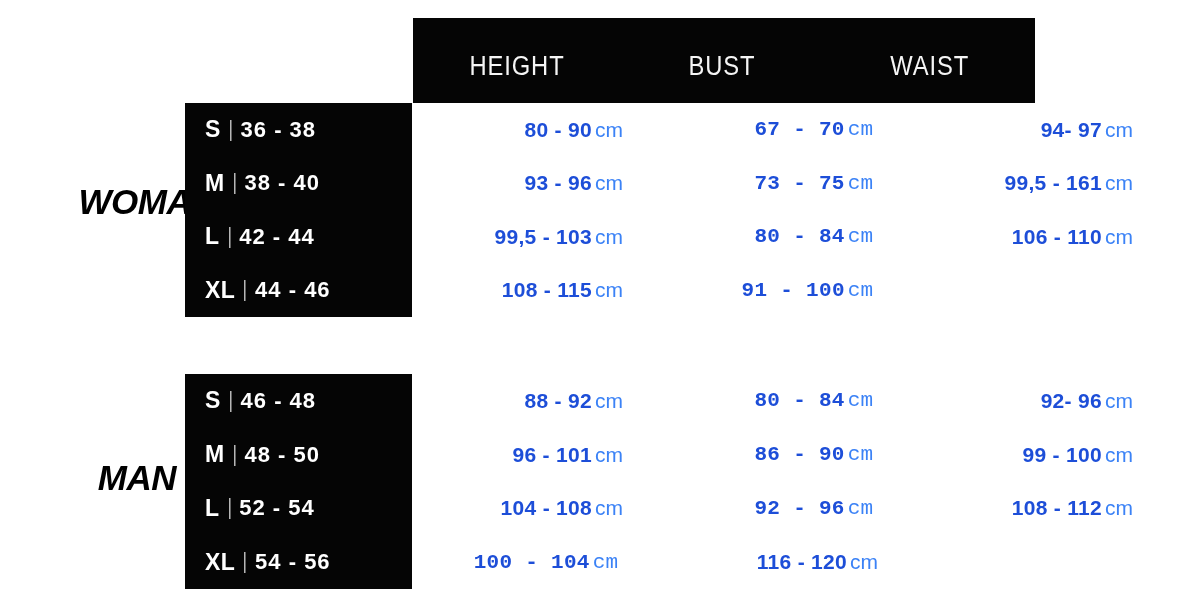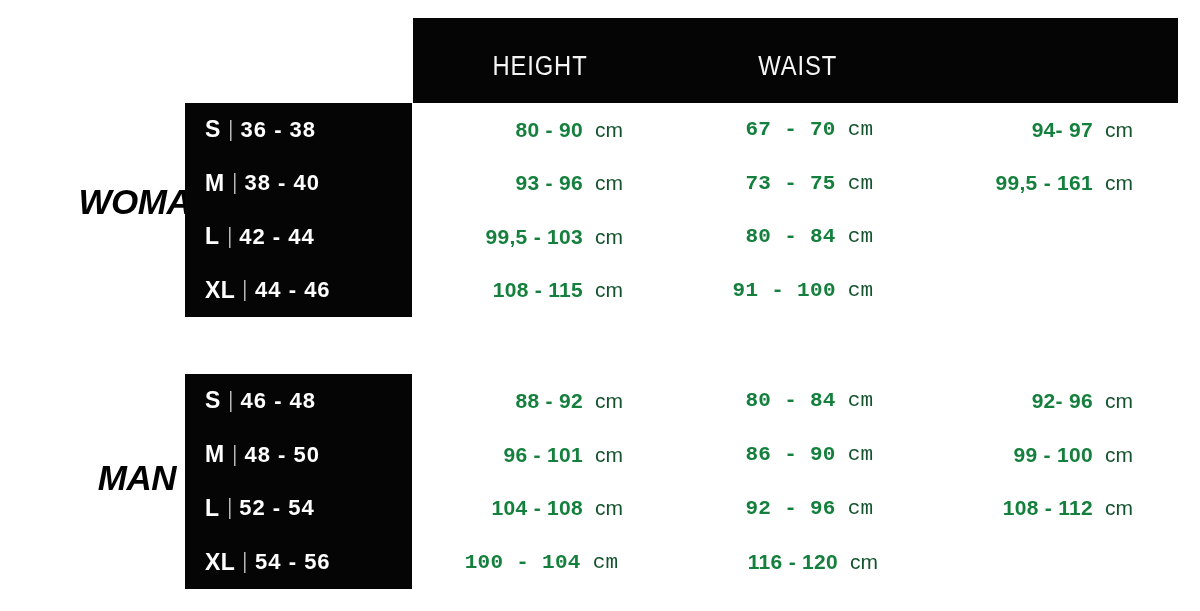--- a/index.html
+++ b/index.html
@@ -2,21 +2,21 @@
 <html><head>
 <meta charset="utf-8">
 <style>
   html,body{margin:0;padding:0;}
   body{
     width:1200px;height:611px;position:relative;background:#ffffff;
     font-family:"Liberation Sans", sans-serif;overflow:hidden;
   }
   
   .header-bar{
-    position:absolute;left:413px;top:18px;width:765px;height:85px;
+    position:absolute;left:413px;top:18px;width:622px;height:85px;
     background:#050505;display:flex;align-items:center;padding-top:12px;
     box-sizing:border-box;
   }
   .header-cell{color:#f5f5f5;text-align:center;font-size:27px;letter-spacing:1px;}
   .header-cell .cond{display:inline-block;transform:scaleX(0.88);font-weight:400;}
   .hc1{width:255px;} .hc2{width:250px;} .hc3{width:260px;}
 
   
   .gender-label{
     position:absolute;left:0;width:176px;text-align:right;
@@ -42,28 +42,29 @@
   
   .grid{
     position:absolute;left:413px;width:765px;
     display:flex;flex-direction:column;justify-content:space-around;
   }
   .woman-grid{top:103px;height:214px;}
   .man-grid{top:374px;height:215px;}
   .grid-row{display:flex;align-items:center;}
   .cell{text-align:right;padding-right:45px;box-sizing:border-box;white-space:nowrap;}
   .c1{width:255px;} .c2{width:250px;font-family:Liberation Mono, monospace;} .c3{width:260px;}
-  .val{font-weight:700;font-size:21px;color:#15803d;letter-spacing:0.3px;}
-  .unit{font-weight:400;font-size:21px;color:#14532d;margin-left:12px;}
+  .val{font-weight:700;font-size:21px;color:#1d4ed8;letter-spacing:0.3px;}
+  .unit{font-weight:400;font-size:21px;color:#3b82f6;margin-left:3px;}
 </style>
 </head>
 <body>
 
 <div class="header-bar">
   <div class="header-cell hc1"><span class="cond">HEIGHT</span></div>
+  <div class="header-cell hc2"><span class="cond">BUST</span></div>
   <div class="header-cell hc3"><span class="cond">WAIST</span></div>
 </div>
 
 <div class="gender-label woman-label">WOMAN</div>
 
 <div class="size-box woman-box">
   <div class="size-row">
     <span class="size-letter">S</span>
       <span class="size-sep">|</span>
       <span class="size-range">36 - 38</span>
@@ -92,20 +93,21 @@
     <div class="cell c3"><span class="val">94- 97</span><span class="unit">cm</span></div>
   </div>
   <div class="grid-row">
     <div class="cell c1"><span class="val">93 - 96</span><span class="unit">cm</span></div>
     <div class="cell c2"><span class="val">73 - 75</span><span class="unit">cm</span></div>
     <div class="cell c3"><span class="val">99,5 - 161</span><span class="unit">cm</span></div>
   </div>
   <div class="grid-row">
     <div class="cell c1"><span class="val">99,5 - 103</span><span class="unit">cm</span></div>
     <div class="cell c2"><span class="val">80 - 84</span><span class="unit">cm</span></div>
+    <div class="cell c3"><span class="val">106 - 110</span><span class="unit">cm</span></div>
   </div>
   <div class="grid-row">
     <div class="cell c1"><span class="val">108 - 115</span><span class="unit">cm</span></div>
     <div class="cell c2"><span class="val">91 - 100</span><span class="unit">cm</span></div>
   </div>
 </div>
 
 <div class="gender-label man-label">MAN</div>
 
 <div class="size-box man-box">

